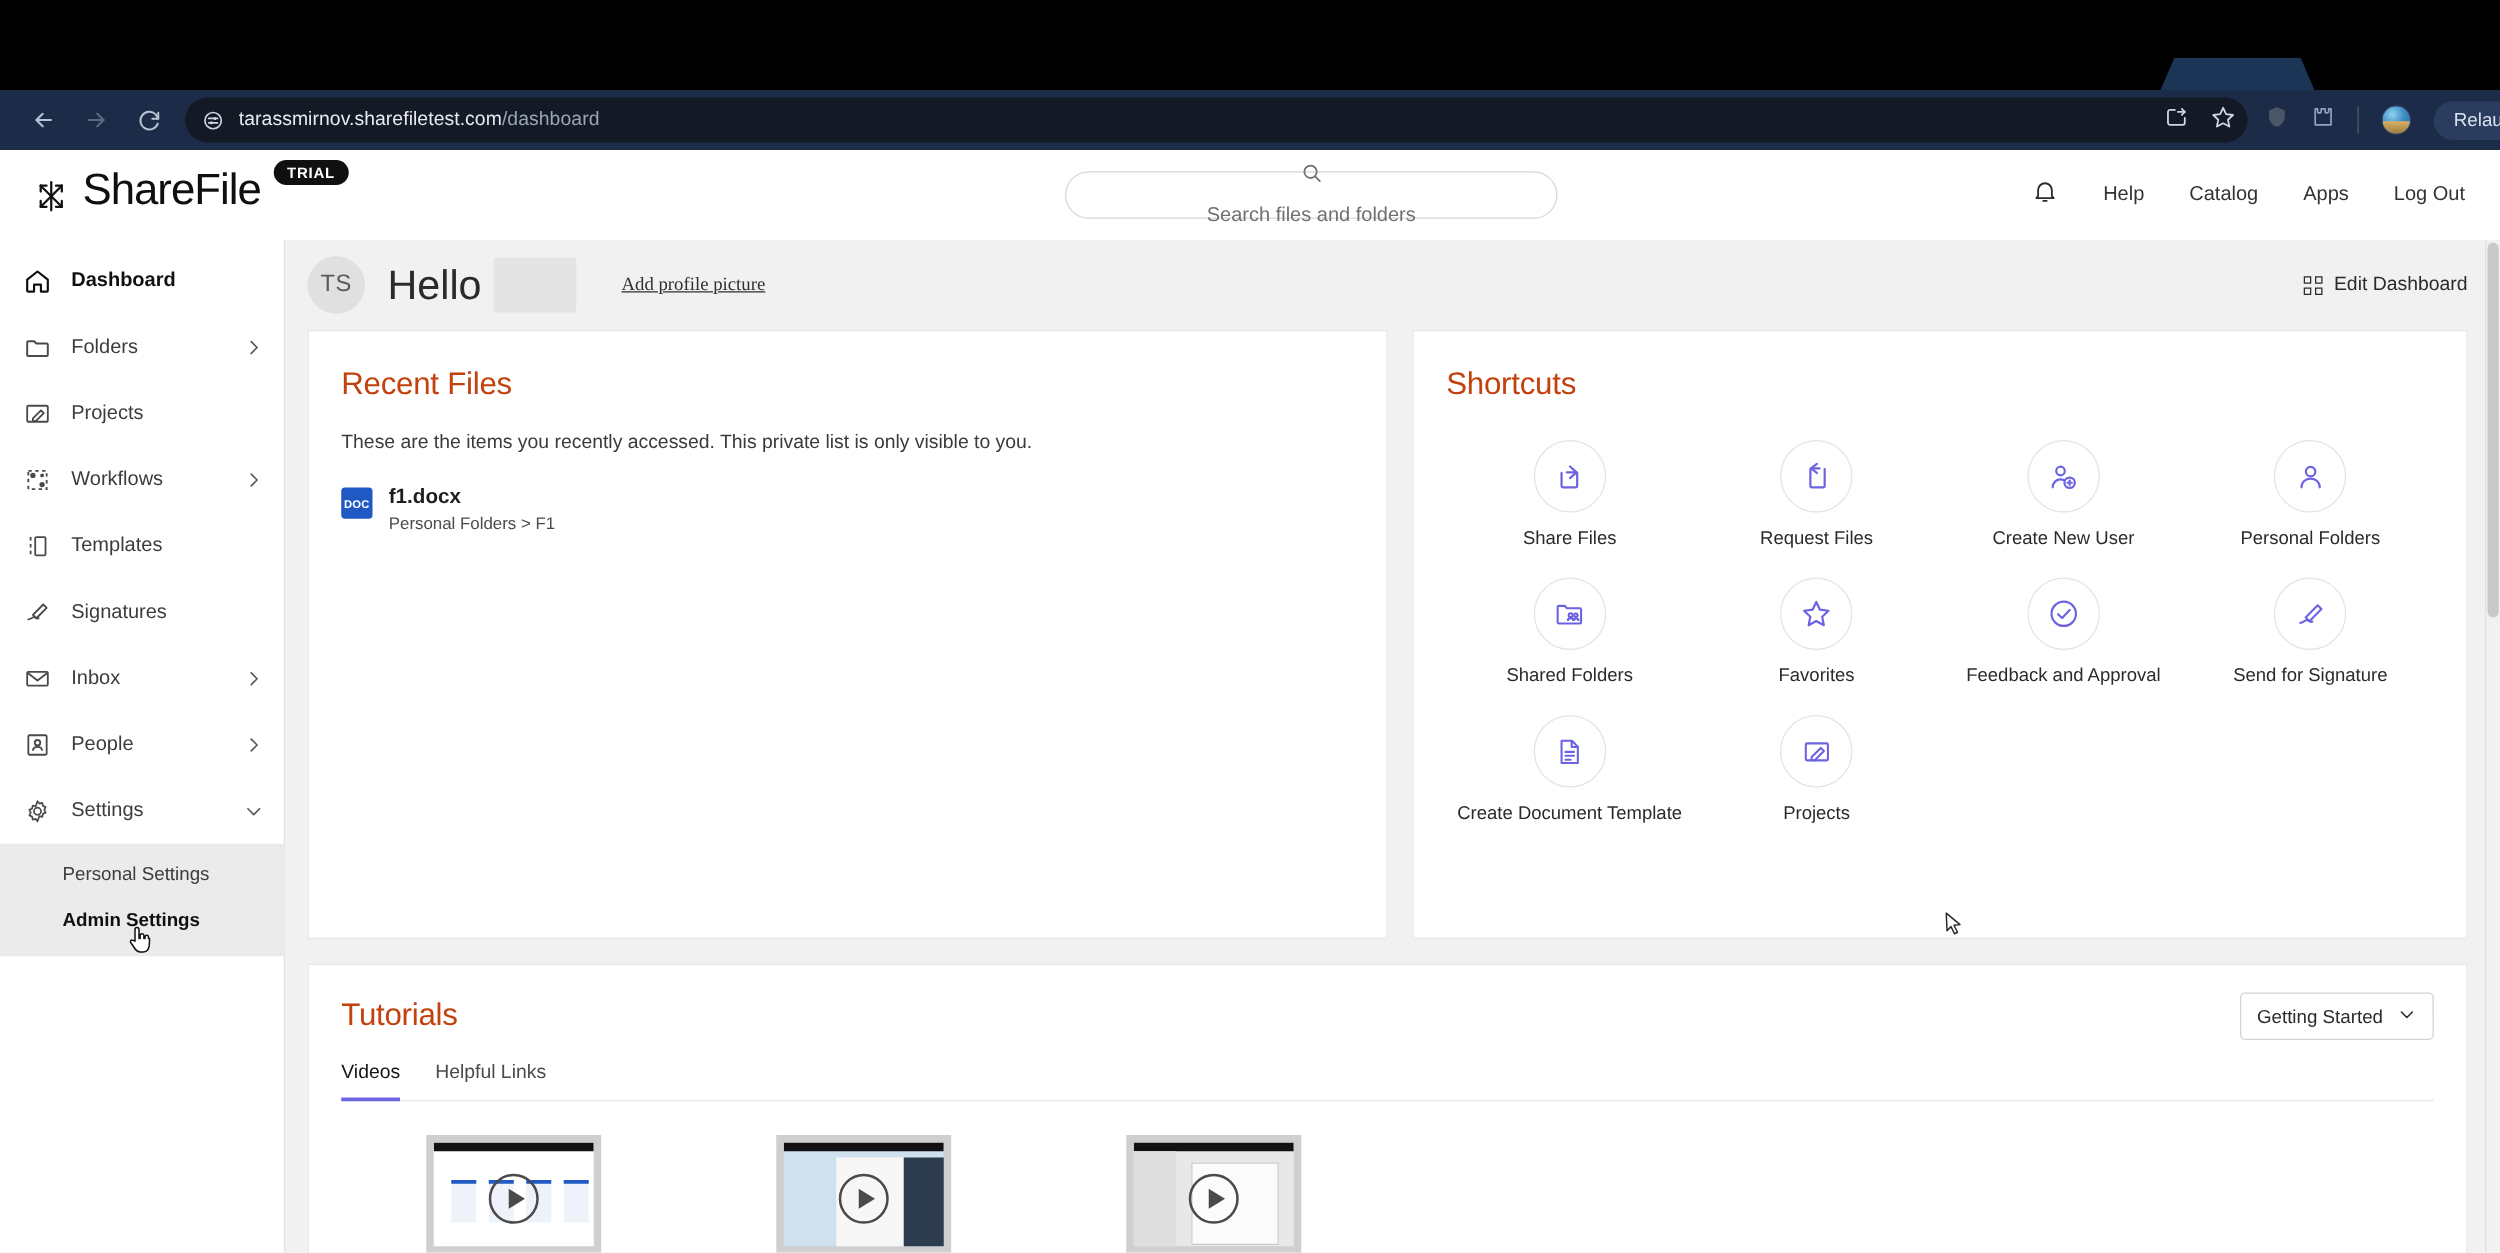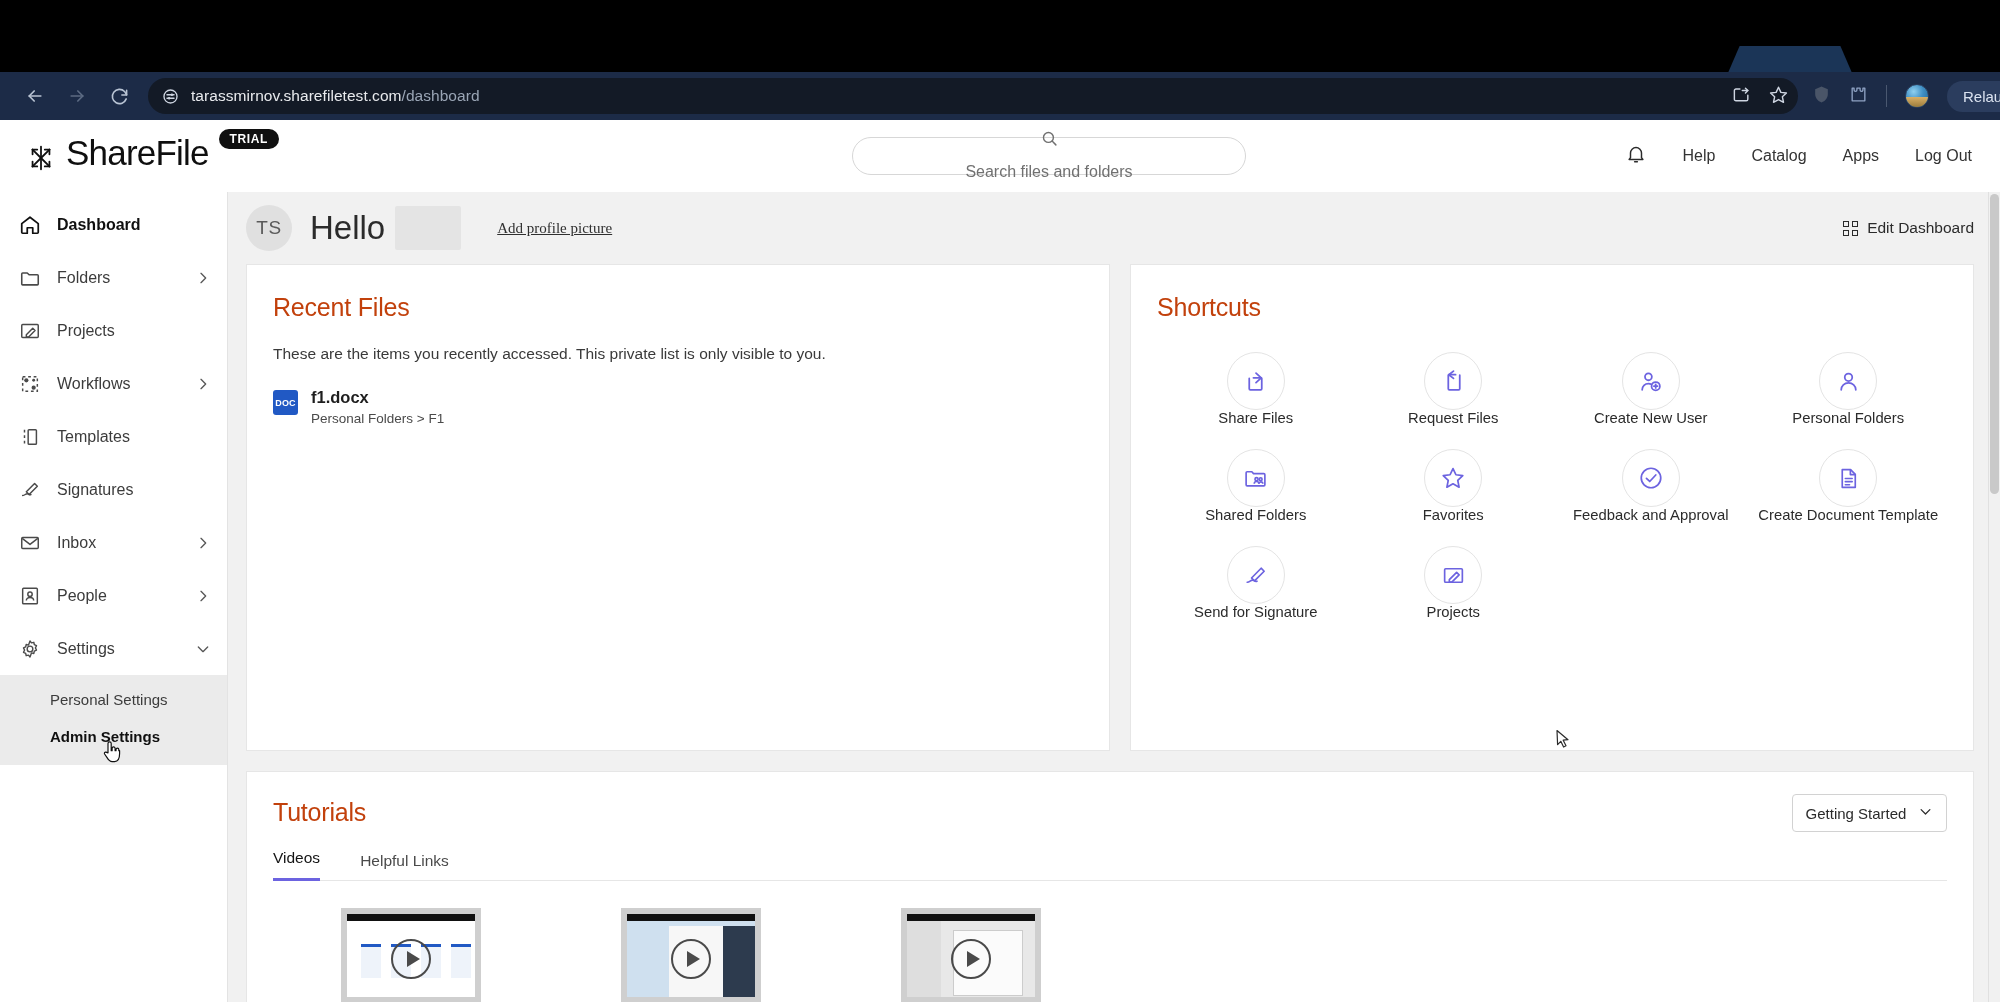--- a/index.html
+++ b/index.html
@@ -150,37 +150,37 @@
     font-size:9px;font-weight:700;display:flex;align-items:center;justify-content:center;
     letter-spacing:0.2px; margin-top:2px;
   }
   #file-name { font-size:16.5px; color:#1e1e1e; font-weight:700; line-height:1.15;}
   #file-path { font-size:13.5px; color:#4a4a4a; margin-top:4px; }
 
   #shortcut-grid {
     margin-top:30px; display:grid; grid-template-columns:repeat(4,1fr);
     row-gap:23px;
   }
-  .shortcut { display:flex; flex-direction:column; align-items:center; }
+  .shortcut { display:flex; flex-direction:column; align-items:center; gap:13px; }
   .sc-circle {
     width:58px;height:58px;border-radius:50%;border:1px solid #e4e4e4;background:#fff;
     display:flex;align-items:center;justify-content:center;color:#6c63e0;
   }
   .sc-label { font-size:14.8px; color:#2b2b2b; text-align:center; white-space:nowrap;}
 
   #tutorials-card {
     margin:20px 26px 0 18px; background:#fff; border:1px solid #e6e6e6;
     height:240px; padding:26px 26px 0 26px; position:relative;
   }
   #getting-started {
     position:absolute; right:26px; top:22px; width:155px; height:38px;
     border:1px solid #d2d2d2; border-radius:4px; display:flex; align-items:center;
     justify-content:center; gap:12px; font-size:15px; color:#2b2b2b; background:#fff;
   }
-  #tut-tabs { margin-top:22px; display:flex; gap:40px; position:relative;align-items:flex-end; }
+  #tut-tabs { margin-top:22px; display:flex; gap:28px; position:relative; }
   .tut-tab { font-size:15.5px; color:#4a4a4a; padding-bottom:11px; }
   .tut-tab.active { color:#141414; border-bottom:3px solid #6c63e0; }
   #tut-divider { height:1px; background:#e6e6e6; margin-top:-1px; }
   #thumbs { display:flex; gap:140px; padding-left:68px; margin-top:27px; }
   .thumb {
     width:140px; height:95px; background:#cfcfcf; padding:6px;
     display:flex; align-items:center; justify-content:center; position:relative;
   }
   .thumb-inner { width:100%; height:100%; background:#fff; position:relative; overflow:hidden;}
   .thumb-bar { height:7px; background:#111; width:100%; }
@@ -571,38 +571,38 @@
                   <circle cx="12" cy="12" r="9"></circle>
                   <polyline points="7.8 12.3 10.8 15.2 16.4 9.2"></polyline>
                 </svg>
             </span>
             <span class="sc-label">Feedback and Approval</span>
           </div>
 
           <div class="shortcut">
             <span class="sc-circle">
               <svg width="25" height="25" viewBox="0 0 24 24" fill="none" stroke="currentColor" stroke-width="1.6" stroke-linecap="round" stroke-linejoin="round">
+                  <path d="M4 18.5c2.6 0 3-2 5.2-2s2 2 4.2 1"></path>
+                  <path d="M8.2 14.4L17.4 5l2.9 2.9-9.2 9.3z"></path>
+                </svg>
+            </span>
+            <span class="sc-label">Send for Signature</span>
+          </div>
+
+          <div class="shortcut">
+            <span class="sc-circle">
+              <svg width="25" height="25" viewBox="0 0 24 24" fill="none" stroke="currentColor" stroke-width="1.6" stroke-linecap="round" stroke-linejoin="round">
                   <path d="M6 3.5h8L18.5 8v12.5H6z"></path>
                   <polyline points="13.8 3.6 13.8 8.2 18.4 8.2"></polyline>
                   <line x1="9" y1="12" x2="15.5" y2="12"></line>
                   <line x1="9" y1="15" x2="15.5" y2="15"></line>
                   <line x1="9" y1="18" x2="13" y2="18"></line>
                 </svg>
             </span>
             <span class="sc-label">Create Document Template</span>
-          </div>
-
-          <div class="shortcut">
-            <span class="sc-circle">
-              <svg width="25" height="25" viewBox="0 0 24 24" fill="none" stroke="currentColor" stroke-width="1.6" stroke-linecap="round" stroke-linejoin="round">
-                  <path d="M4 18.5c2.6 0 3-2 5.2-2s2 2 4.2 1"></path>
-                  <path d="M8.2 14.4L17.4 5l2.9 2.9-9.2 9.3z"></path>
-                </svg>
-            </span>
-            <span class="sc-label">Send for Signature</span>
           </div>
 
           <div class="shortcut">
             <span class="sc-circle">
               <svg width="25" height="25" viewBox="0 0 24 24" fill="none" stroke="currentColor" stroke-width="1.6" stroke-linejoin="round">
                   <rect x="3.5" y="5.5" width="17" height="13" rx="1"></rect>
                   <path d="M8 16l7-7 2.4 2.4-7 7H8z"></path>
                 </svg>
             </span>
             <span class="sc-label">Projects</span>

